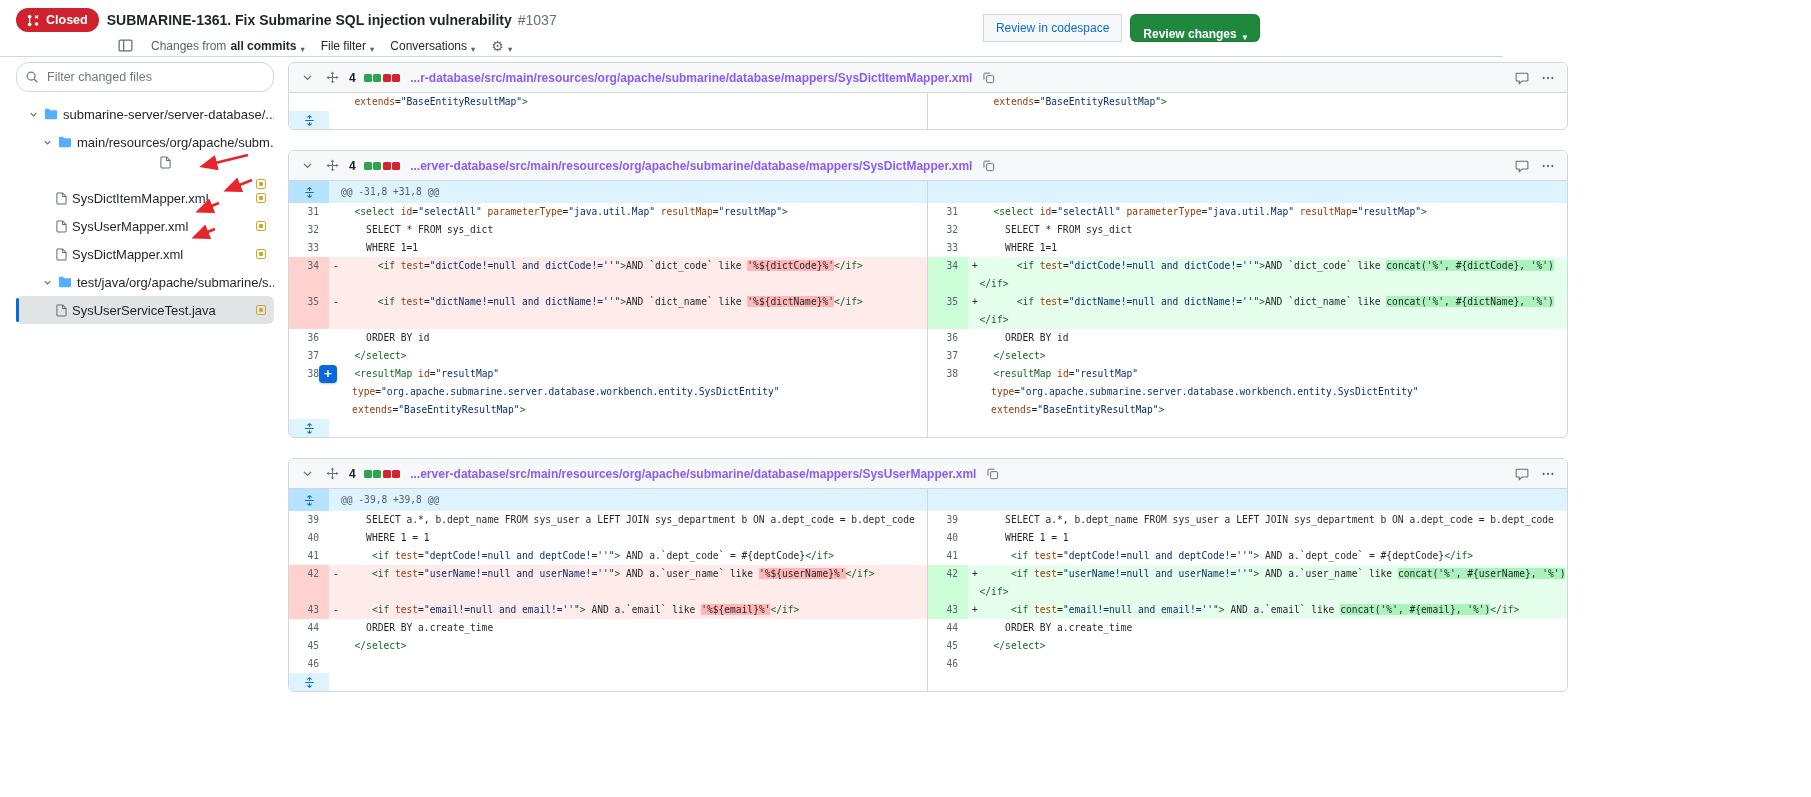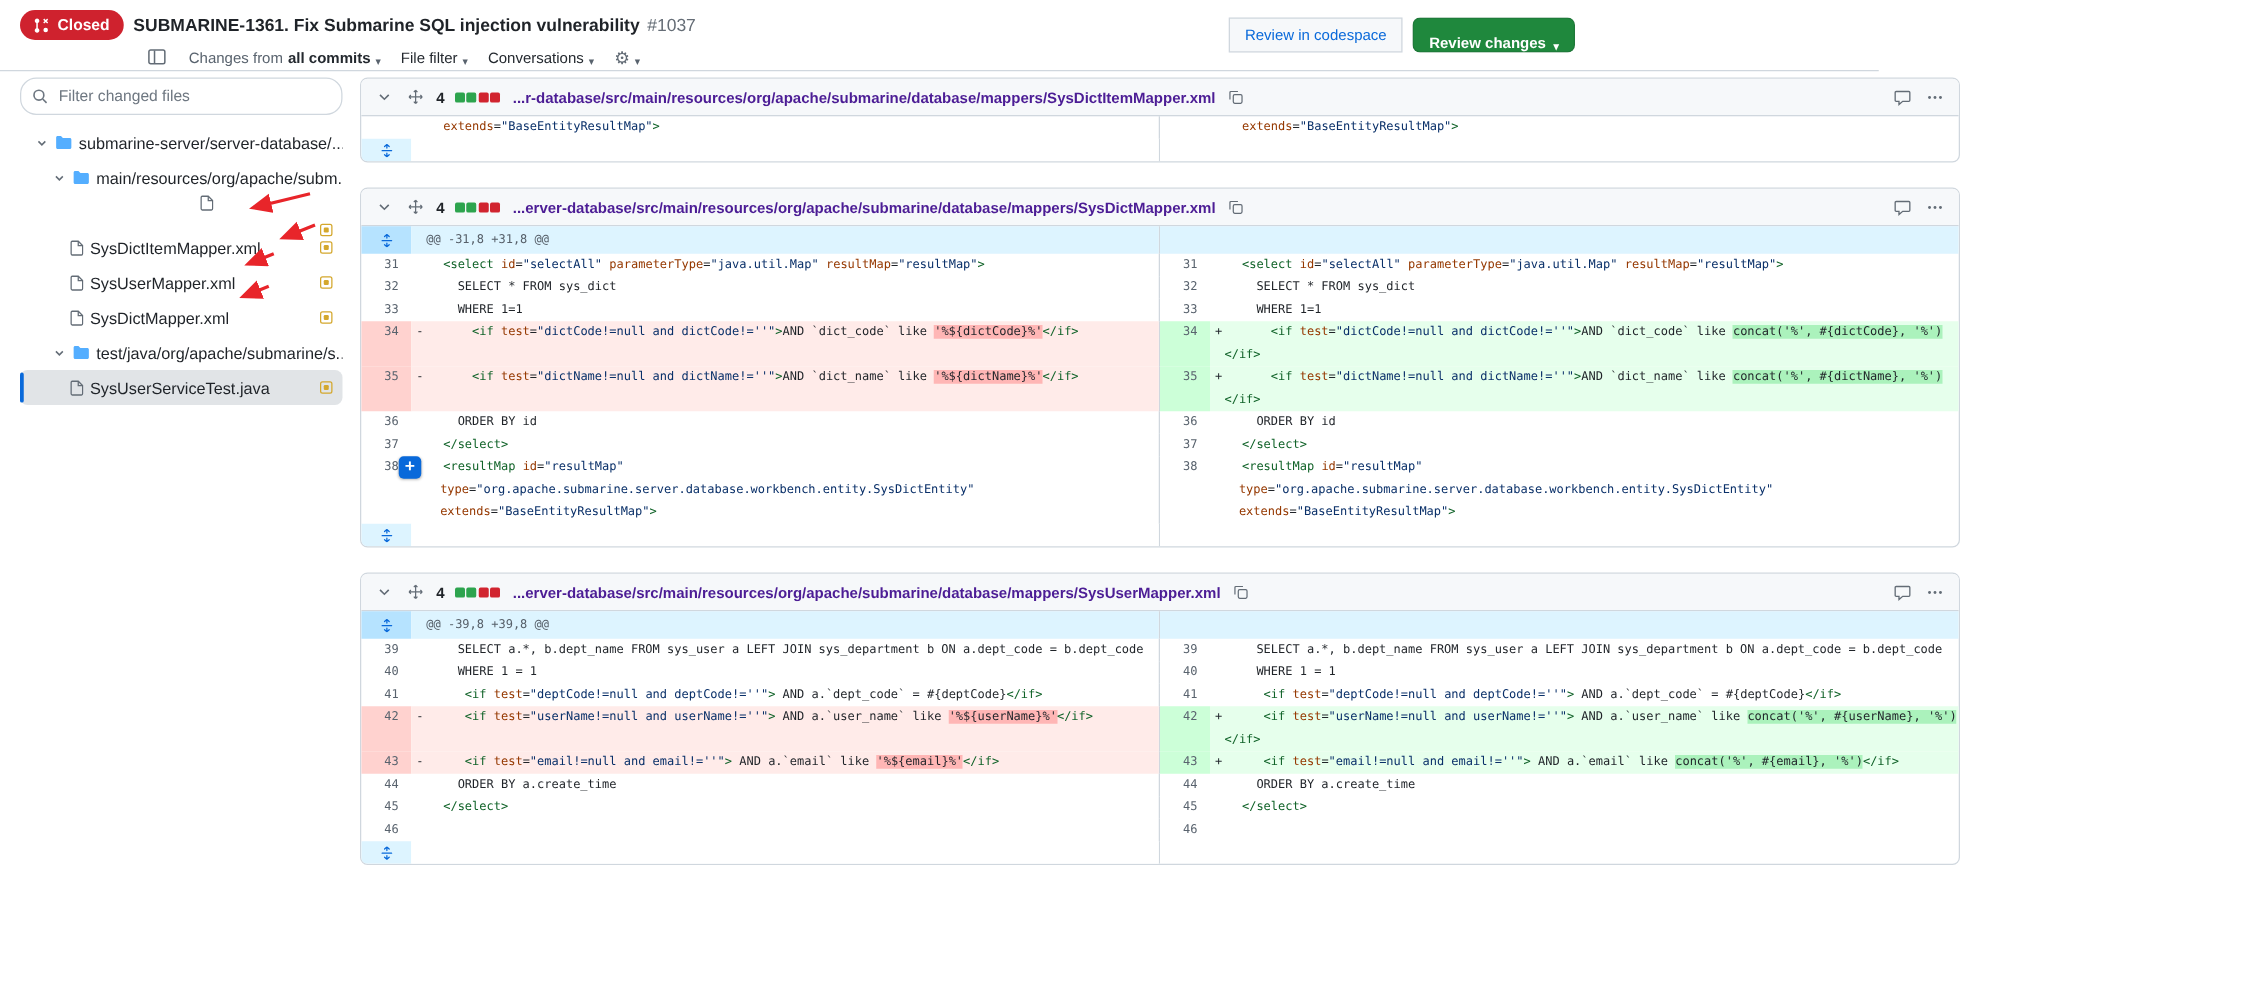--- a/index.html
+++ b/index.html
@@ -52,21 +52,21 @@
   
   .diffs{flex:1;min-width:0;max-width:1280px}
   .dfile{border:1px solid #d0d7de;border-radius:6px;margin-bottom:20px;overflow:hidden;background:#fff}
   .fheader{display:flex;align-items:center;gap:8px;background:#f6f8fa;border-bottom:1px solid #d0d7de;
     padding:4px 10px;height:30px}
   .changes-count{font-size:12px;font-weight:600;color:#1f2328}
   .diffstat{display:flex;gap:1.5px}
   .stat-sq{width:8px;height:8px;border-radius:1.5px}
   .stat-sq.add{background:#2da44e}
   .stat-sq.del{background:#d1242f}
-  .fpath{font-size:12px;font-weight:600;color:#4c1d95;margin-left:2px;white-space:nowrap;overflow:hidden}
+  .fpath{font-size:12px;font-weight:600;color:#8b5cf6;margin-left:2px;white-space:nowrap;overflow:hidden}
   .fh-spacer{flex:1}
 
   .dbody{font-family:"DejaVu Sans Mono",monospace;font-size:9.6px;line-height:18px}
   .dline{display:flex;min-height:18px}
   .dside{flex:1 1 50%;min-width:0;display:flex;position:relative}
   .dside.left{border-right:1px solid #d0d7de}
   .lnum{flex:none;width:40px;text-align:right;padding-right:10px;color:#59636e;cursor:pointer;user-select:none}
   .dcode{flex:1;min-width:0;white-space:pre;overflow:hidden}
   .sign{display:inline-block;width:14px;padding-left:4px;color:#24292f}
   .lnum.del{background:#ffd2cf}

